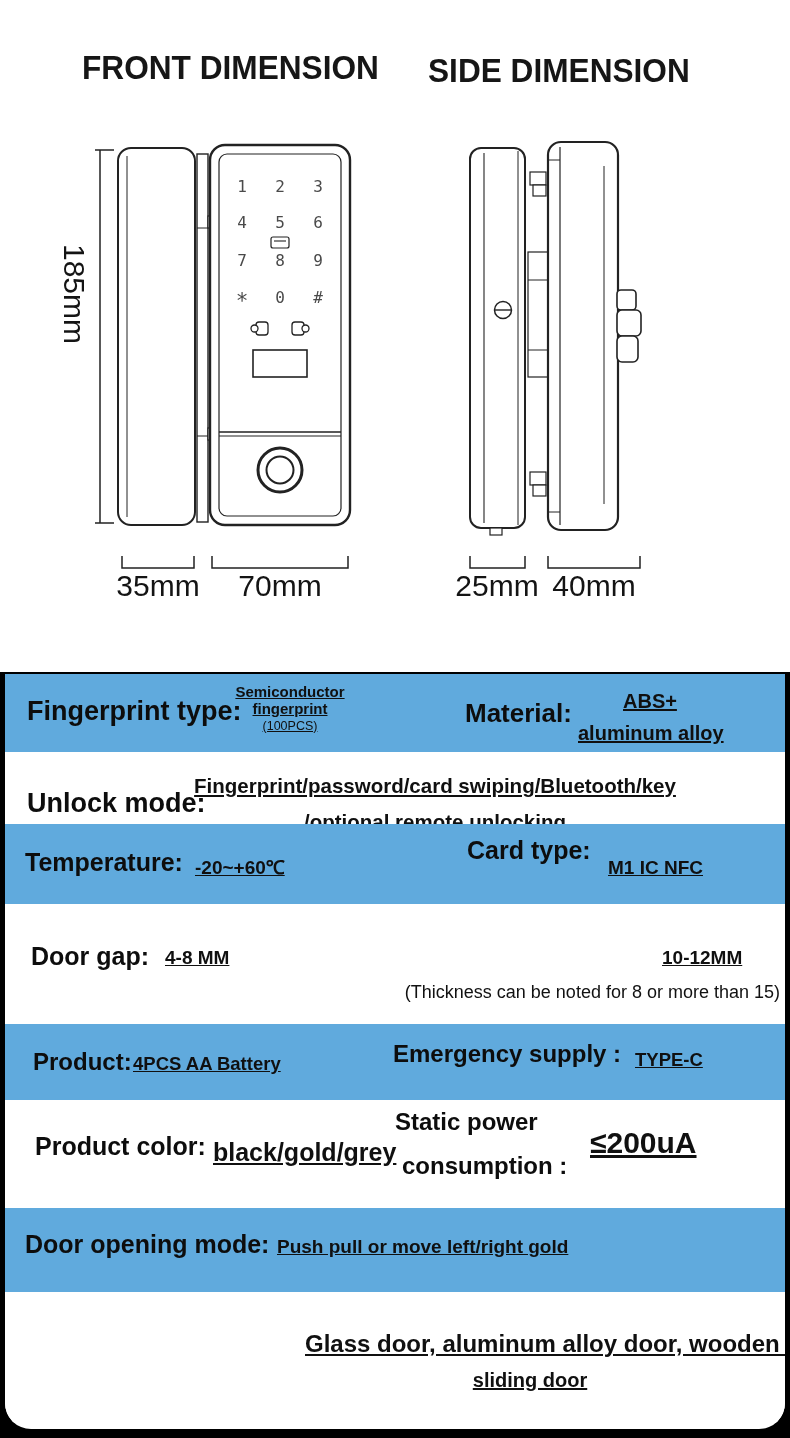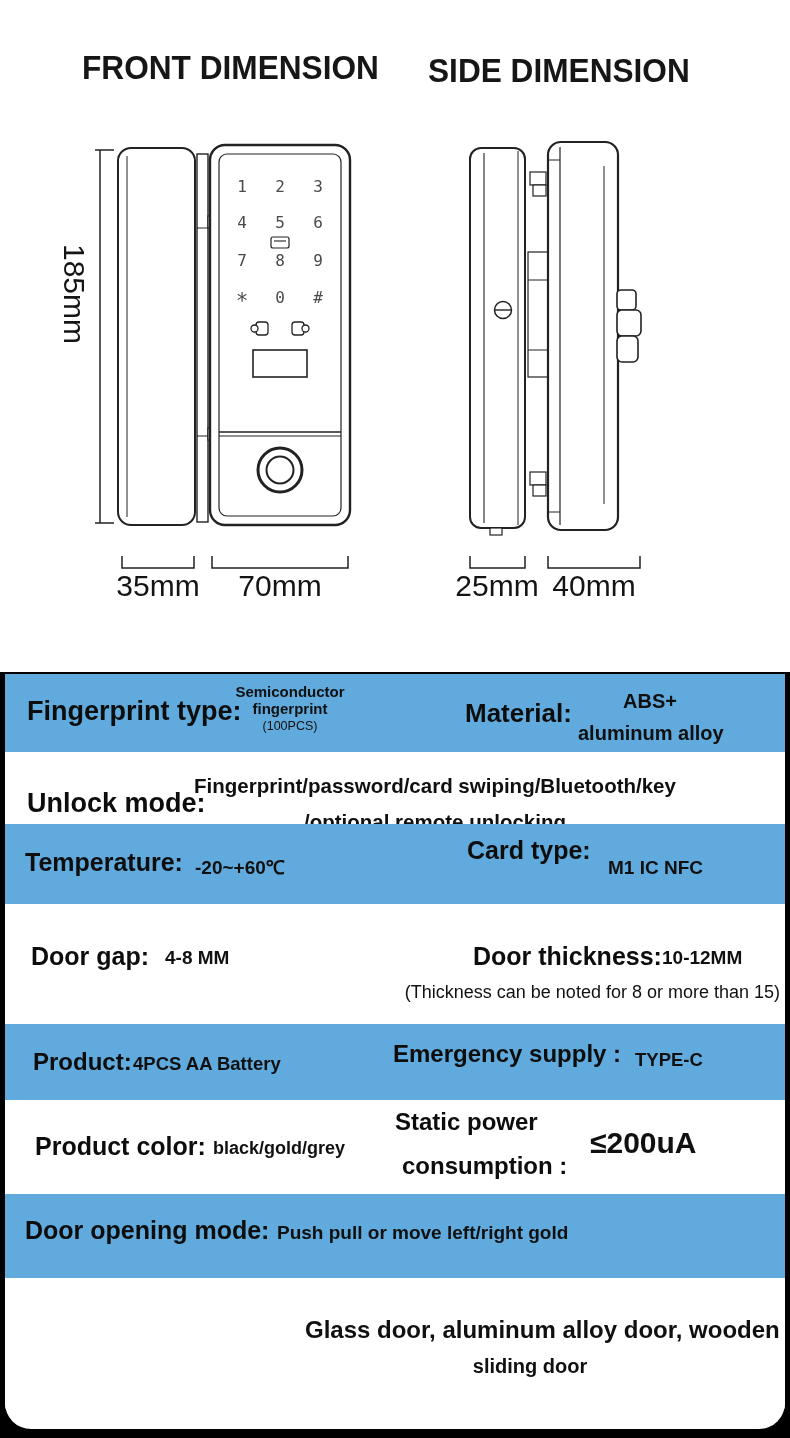--- a/index.html
+++ b/index.html
@@ -19,24 +19,24 @@
   .dimtxt{font-family:"Liberation Sans",sans-serif;font-size:30px;fill:#141414;}
   .kp{font-family:"DejaVu Sans Mono",monospace;font-size:16px;fill:#4a4a4a;}
   
   .spec-section{position:absolute;left:0;top:672px;width:790px;height:766px;
         background:#000;box-sizing:border-box;padding:2px 5px 9px 5px;}
   .spec-card{width:100%;height:100%;background:#fff;border-radius:0 0 26px 26px;overflow:hidden;}
   .row{position:relative;width:100%;box-sizing:border-box;}
   .row.blue{background:#60aadd;}
   .row.white{background:#ffffff;}
   .r1{height:78px;} .r2{height:72px;} .r3{height:80px;} .r4{height:120px;}
-  .r5{height:76px;} .r6{height:94px;border-radius:10px;} .r7{height:84px;} .r8{height:131px;}
+  .r5{height:76px;} .r6{height:108px;border-radius:10px;} .r7{height:84px;} .r8{height:131px;}
   .abs{position:absolute;white-space:nowrap;}
   .lbl{font-weight:700;color:#0d0d0d;}
-  .val{font-weight:600;color:#101010;}
+  .val{font-weight:600;color:#101010;text-decoration:underline;}
   .ctr{text-align:center;}
 </style>
 </head>
 <body>
 
 <div class="page">
 
   <div class="diagram-title" id="front-title">FRONT DIMENSION</div>
   <div class="diagram-title" id="side-title">SIDE DIMENSION</div>
 
@@ -185,35 +185,34 @@
       <div class="row blue r3">
         <div class="abs lbl" style="left:20px;top:24px;font-size:25px">Temperature:</div>
         <div class="abs val" style="left:190px;top:30px;font-size:19px">-20~+60℃</div>
         <div class="abs lbl" style="left:462px;top:12px;font-size:25px">Card type:</div>
         <div class="abs val" style="left:603px;top:33px;font-size:19px">M1 IC NFC</div>
       </div>
 
       <div class="row white r4">
         <div class="abs lbl" style="left:26px;top:38px;font-size:25px">Door gap:</div>
         <div class="abs val" style="left:160px;top:43px;font-size:19px">4-8 MM</div>
-        <div class="abs lbl" style="left:468px;top:38px;font-size:25px">Door thickness:</div>
         <div class="abs val" style="left:657px;top:43px;font-size:19px">10-12MM</div>
         <div class="abs" style="right:5px;top:78px;font-size:18px;font-weight:500">(Thickness can be noted for 8 or more than 15)</div>
       </div>
 
       <div class="row blue r5">
         <div class="abs lbl" style="left:28px;top:24px;font-size:24px">Product:</div>
         <div class="abs val" style="left:128px;top:29px;font-size:18.5px">4PCS AA Battery</div>
         <div class="abs lbl" style="left:388px;top:16px;font-size:24px">Emergency supply :</div>
         <div class="abs val" style="left:630px;top:25px;font-size:18.5px">TYPE-C</div>
       </div>
 
       <div class="row white r6">
         <div class="abs lbl" style="left:30px;top:32px;font-size:25px">Product color:</div>
-        <div class="abs val" style="left:208px;top:38px;font-size:18px">black/gold/grey</div>
+        <div class="abs val" style="left:208px;top:38px;font-size:25px">black/gold/grey</div>
         <div class="abs lbl" style="left:390px;top:8px;font-size:24px">Static power</div>
         <div class="abs lbl" style="left:397px;top:52px;font-size:24px">consumption :</div>
         <div class="abs val" style="left:585px;top:26px;font-size:30px">≤200uA</div>
       </div>
 
       <div class="row blue r7">
         <div class="abs lbl" style="left:20px;top:22px;font-size:25px">Door opening mode:</div>
         <div class="abs val" style="left:272px;top:28px;font-size:19px">Push pull or move left/right gold</div>
       </div>
 

